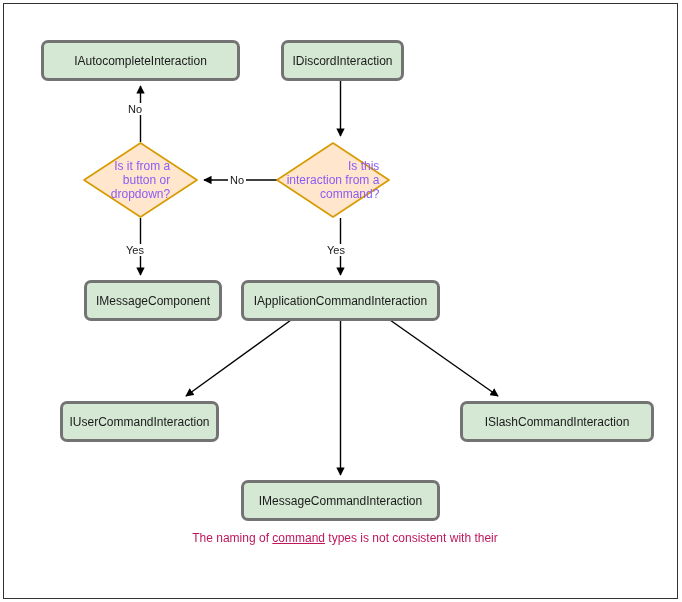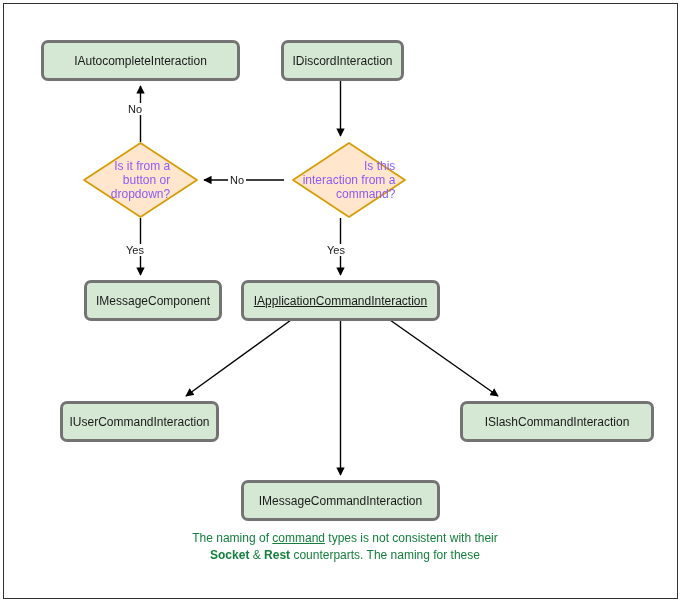--- a/index.html
+++ b/index.html
@@ -96,21 +96,21 @@
 
   
   #footer-note {
     position: absolute;
     left: 150px;
     top: 530px;
     width: 390px;
     text-align: center;
     font-size: 12px;
     line-height: 16.5px;
-    color: #15803d;
+    color: #be185d;
   }
   #footer-note b { font-weight: bold; }
   #footer-note u { text-decoration: underline; }
 </style>
 </head>
 <body>
 
 <div id="page">
 
   <div id="page-border"></div>
@@ -165,34 +165,34 @@
 
   <div class="diamond-wrap" style="left:83px; top:142px; width:115px; height:76px;">
     <svg class="diamond-shape" viewBox="0 0 115 76" xmlns="http://www.w3.org/2000/svg">
       <polygon points="57.5,1 114,38 57.5,75 1,38" fill="#ffe6cc" stroke="#d79b00" stroke-width="1.6" stroke-linejoin="round"></polygon>
     </svg>
     <div class="diamond-label">Is it from a
 button or
 dropdown?</div>
   </div>
 
-  <div class="diamond-wrap" style="left:292px; top:142px; width:114px; height:76px;">
+  <div class="diamond-wrap" style="left:276px; top:142px; width:114px; height:76px;">
     <svg class="diamond-shape" viewBox="0 0 114 76" xmlns="http://www.w3.org/2000/svg">
       <polygon points="57,1 113,38 57,75 1,38" fill="#ffe6cc" stroke="#d79b00" stroke-width="1.6" stroke-linejoin="round"></polygon>
     </svg>
     <div class="diamond-label">Is this
 interaction from a
 command?</div>
   </div>
 
   <div class="node box" style="left:72px; top:280px; width:138px; height:41px;margin-left:12px;">
     <span>IMessageComponent</span>
   </div>
 
-  <div class="node box" style="left:241px; top:280px; width:199px; height:41px;text-decoration:underline;">
+  <div class="node box" style="left:241px; top:280px; width:199px; height:41px;">
     <span>IApplicationCommandInteraction</span>
   </div>
 
   <div class="node box" style="left:241px; top:480px; width:199px; height:41px;">
     <span>IMessageCommandInteraction</span>
   </div>
 
   <div class="node box" style="left:60px; top:401px; width:159px; height:41px;">
     <span>IUserCommandInteraction</span>
   </div>
@@ -205,17 +205,16 @@
 
   <div class="edge-label" style="left:228px; top:174px;">No</div>
 
   <div class="edge-label" style="left:124px; top:244px;">Yes</div>
 
   <div class="edge-label" style="left:325px; top:244px;">Yes</div>
 
   <div id="footer-note">
     <span><span>The naming of </span><u>command</u><span> types is not consistent with their</span></span>
     <br>
-    <span><b>Socket</b><span> &amp; </span><b>Rest</b><span> counterparts. The naming for these</span></span>
     <br>
   </div>
 
 </div>
 
 </body></html>

